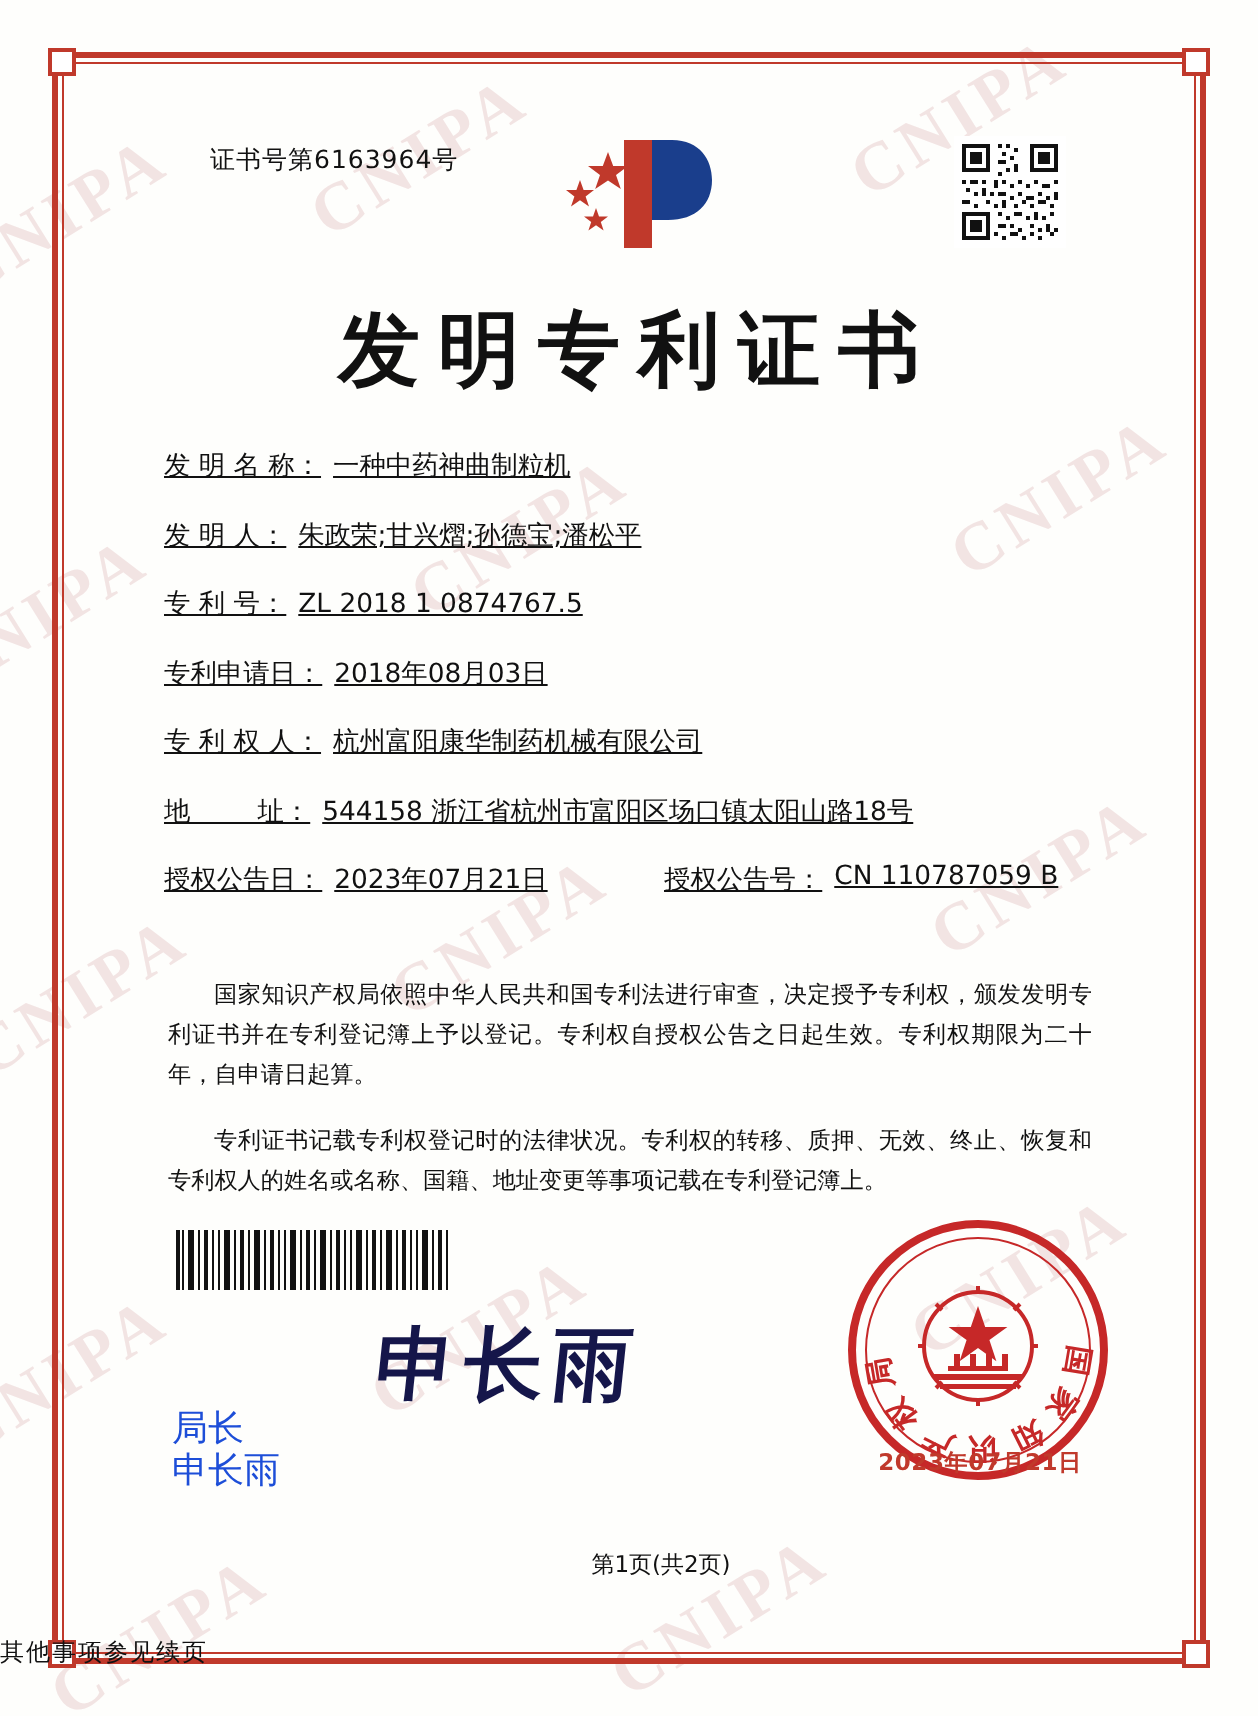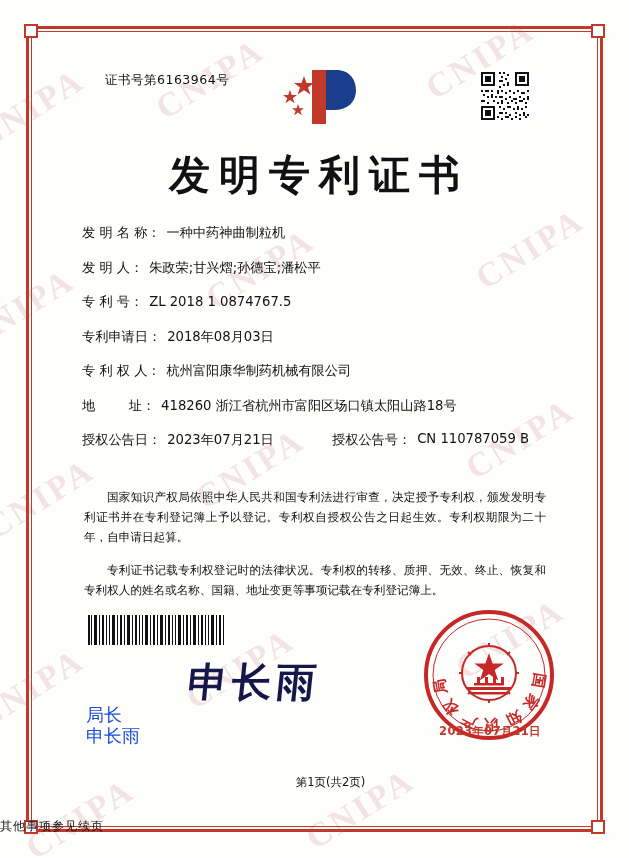--- a/index.html
+++ b/index.html
@@ -107,20 +107,21 @@
     position: absolute;
     left: 82px; top: 224px;
     width: 470px;
   }
   .frow {
     display: flex;
     align-items: baseline;
     margin-bottom: 16.5px;
     font-size: 13.2px;
     color: #111;
+    text-decoration: underline;
   }
   .flabel {
     flex: 0 0 auto;
     letter-spacing: 0px;
     white-space: pre;
     font-family: "DejaVu Sans", "Liberation Sans", sans-serif;
   }
   .fvalue {
     flex: 1 1 auto;
     padding-left: 6px;
@@ -353,21 +354,21 @@
       <span class="fvalue">2018年08月03日</span>
     </div>
 
     <div class="frow">
       <span class="flabel">专 利 权 人：</span>
       <span class="fvalue">杭州富阳康华制药机械有限公司</span>
     </div>
 
     <div class="frow">
       <span class="flabel">地        址：</span>
-      <span class="fvalue">418260 浙江省杭州市富阳区场口镇太阳山路18号</span>
+      <span class="fvalue">544158 浙江省杭州市富阳区场口镇太阳山路18号</span>
     </div>
 
     <div class="frow dual">
       <span class="grant-left">
         <span class="flabel">授权公告日：</span>
         <span class="fvalue">2023年07月21日</span>
       </span>
       <span class="grant-right">
         <span class="flabel">授权公告号：</span>
         <span class="fvalue">CN 110787059 B</span>

